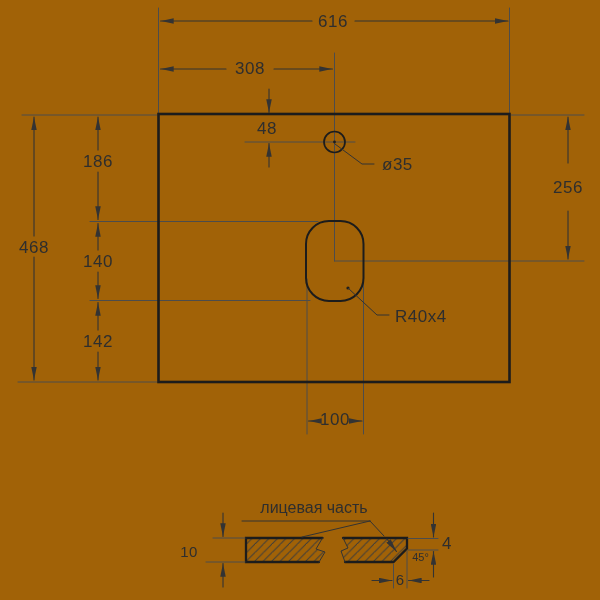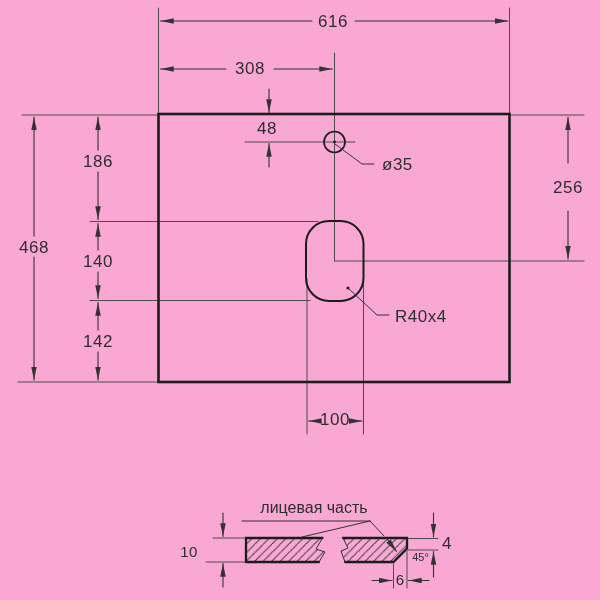--- a/index.html
+++ b/index.html
@@ -1,17 +1,17 @@
 <!DOCTYPE html>
 <html><head>
 <meta charset="utf-8">
 <style>
   html,body{margin:0;padding:0;background:#ffffff;}
   .canvas{
-    width:600px;height:600px;position:relative;background:#f9a8d4;
+    width:600px;height:600px;position:relative;background:#a16207;
     font-family:"Liberation Sans", sans-serif;
   }
   svg text{
     font-family:"Liberation Sans","DejaVu Sans",sans-serif;
     fill:#2e2e2e;
   }
   .dim-t{font-size:17px;letter-spacing:0.5px;}
   .dim-s{font-size:15px;letter-spacing:0.3px;}
   .dim-xs{font-size:11px;}
   .label-t{font-size:16px;}

